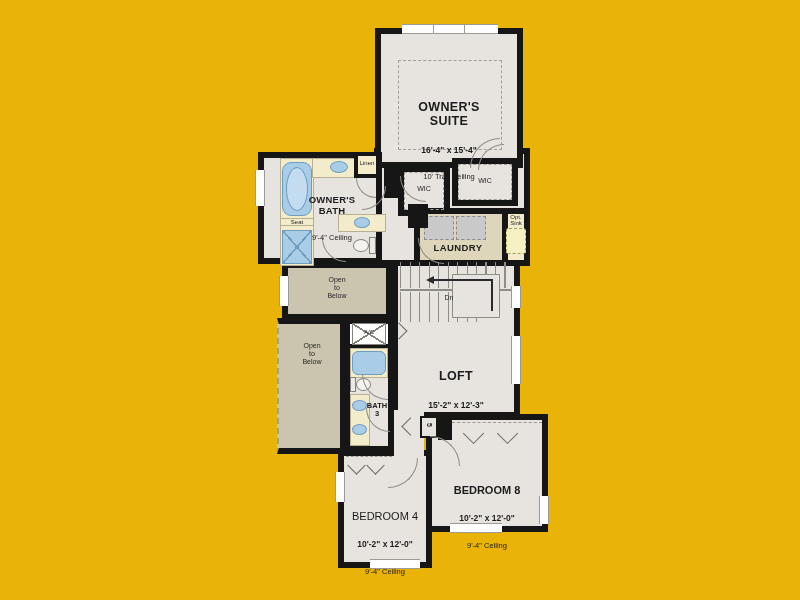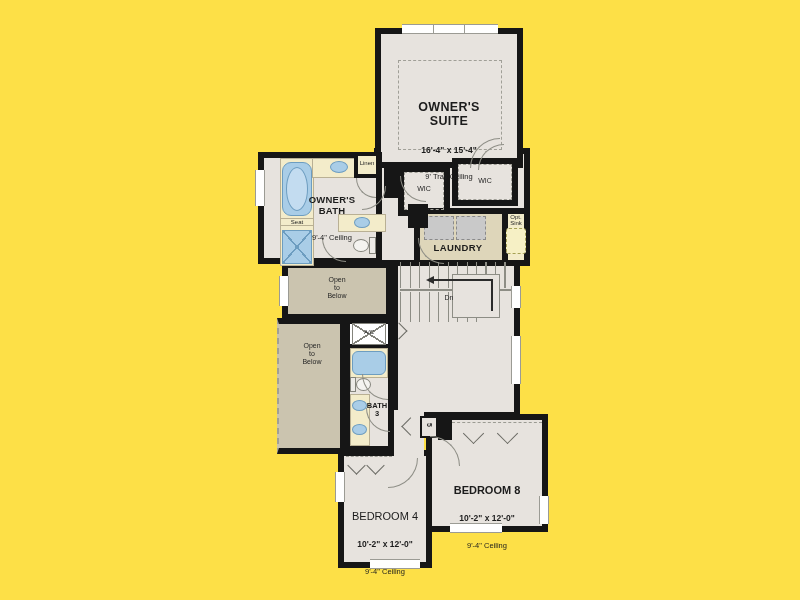--- a/index.html
+++ b/index.html
@@ -6,21 +6,21 @@
     --wall:#161616;
     --floor:#e7e3de;
     --openbelow:#cbc4af;
     --laundry:#ded6ba;
     --counter:#f3ecca;
     --fix-fill:#a9cde7;
     --fix-line:#6d9dc0;
     --gray-line:#8d8d85;
   }
   html,body{margin:0;padding:0;background:#fff;}
-  #canvas{position:relative;width:800px;height:600px;background:#fde047;overflow:hidden;
+  #canvas{position:relative;width:800px;height:600px;background:#eab308;overflow:hidden;
           font-family:"Liberation Sans",sans-serif;}
   .abs{position:absolute;box-sizing:border-box;}
   .room{position:absolute;box-sizing:border-box;border:6px solid var(--wall);z-index:1;}
   .floor{background:var(--floor);}
   .nob{border:none;z-index:5;}
   .sub{position:absolute;box-sizing:border-box;z-index:5;}
   .dashed{border:1.6px dashed #a09f97;background:transparent;}
   .winH{position:absolute;box-sizing:border-box;background:#fff;border-top:1.6px solid #9b9b94;border-bottom:1.6px solid #9b9b94;z-index:6;}
   .winV{position:absolute;box-sizing:border-box;background:#fff;border-left:1.6px solid #9b9b94;border-right:1.6px solid #9b9b94;z-index:6;}
   .stub{position:absolute;background:var(--wall);z-index:6;}
@@ -151,21 +151,21 @@
   <div class="door dBL" style="left:418px;top:238px;width:26px;height:26px;"></div>
   <div class="door dBL" style="left:362px;top:374px;width:26px;height:26px;"></div>
   <div class="door dBL" style="left:366px;top:408px;width:24px;height:24px;"></div>
   <div class="door dTR" style="left:430px;top:436px;width:30px;height:30px;"></div>
   <div class="door dBR" style="left:388px;top:458px;width:30px;height:30px;"></div>
 
   <div class="lbl" style="left:375px;top:82px;width:148px;">
     <span class="title">OWNER'S
 SUITE</span>
     <span class="dims">16'-4" x 15'-4"</span>
-    <span class="ceil">9' Tray Ceiling</span>
+    <span class="ceil">10' Tray Ceiling</span>
   </div>
 
   <div class="lbl" style="left:292px;top:177px;width:80px;">
     <span class="titleSm">OWNER'S
 BATH</span>
     <span class="ceil">9'-4" Ceiling</span>
   </div>
 
   <div class="lbl small" style="left:398px;top:185px;width:52px;">WIC</div>
   <div class="lbl small" style="left:452px;top:177px;width:66px;">WIC</div>
@@ -174,20 +174,24 @@
   <div class="lbl tiny" style="left:502px;top:214px;width:28px;">Opt.
 Sink</div>
 
   <div class="lbl small" style="left:312px;top:276px;width:50px;">Open
 to
 Below</div>
   <div class="lbl small" style="left:286px;top:342px;width:52px;">Open
 to
 Below</div>
 
+  <div class="lbl" style="left:398px;top:351px;width:116px;">
+    <span class="title">LOFT</span>
+    <span class="dims">15'-2" x 12'-3"</span>
+  </div>
 
   <div class="lbl" style="left:362px;top:402px;width:30px;font-weight:bold;font-size:7.5px;">BATH
 3</div>
 
   <div class="lbl" style="left:426px;top:466px;width:122px;">
     <span style="font-weight:bold;font-size:11px;">BEDROOM 8</span>
     <span class="dims">10'-2" x 12'-0"</span>
     <span class="ceil">9'-4" Ceiling</span>
   </div>
 

